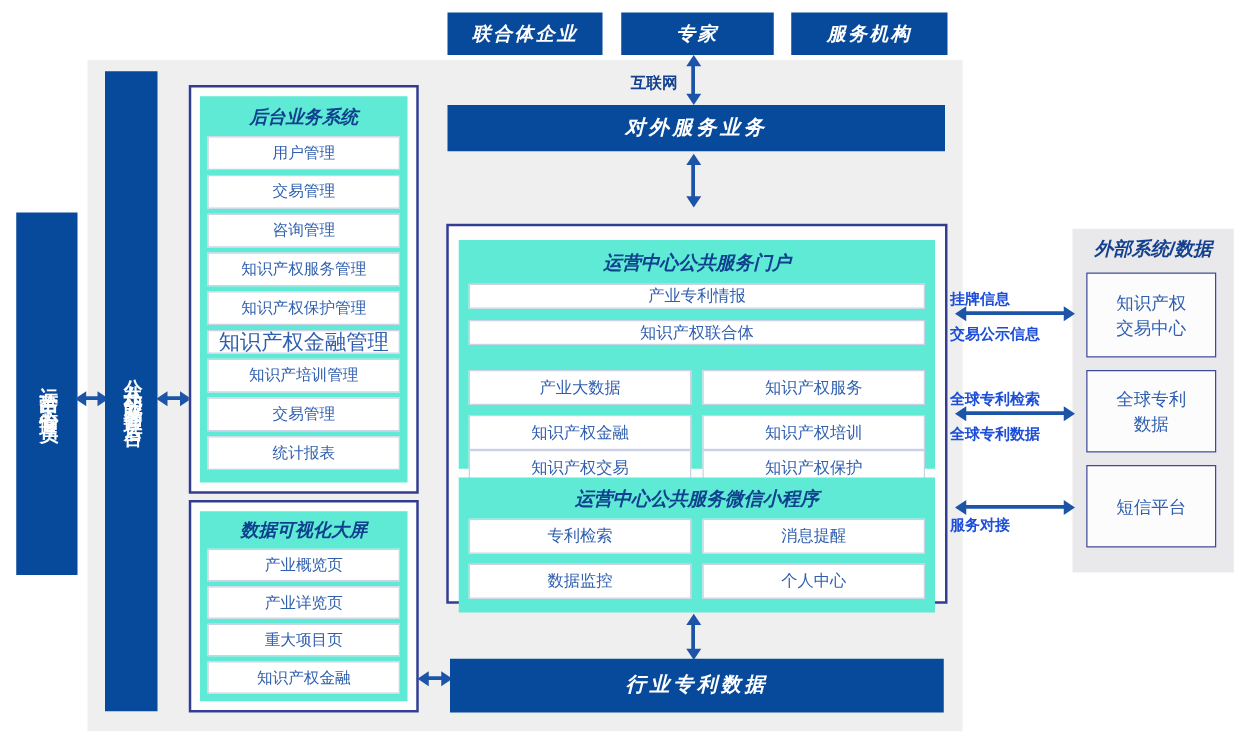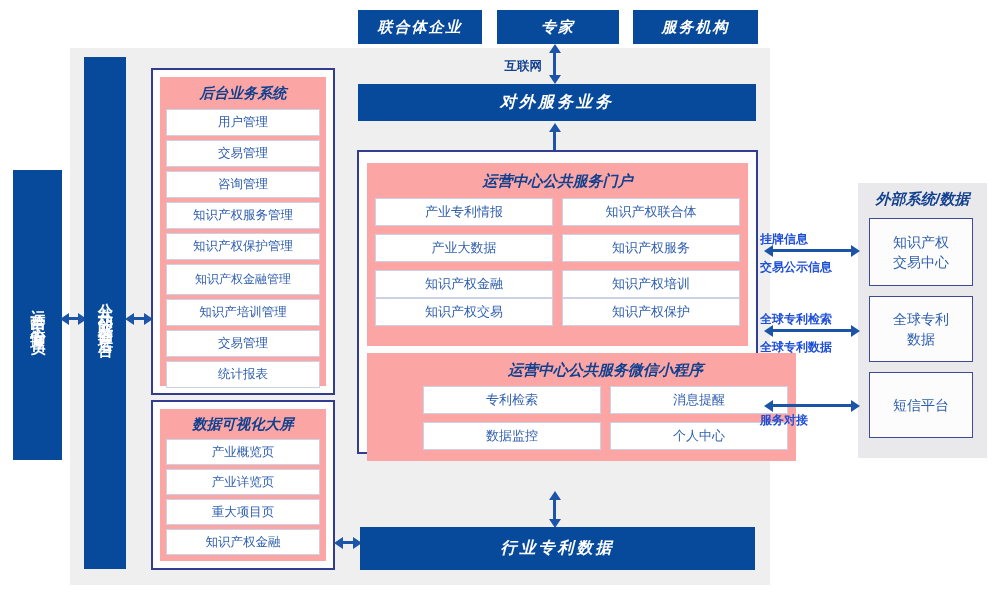--- a/index.html
+++ b/index.html
@@ -13,21 +13,21 @@
   
   .blue-box{position:absolute;background:#07499a;color:#ffffff;display:flex;align-items:center;justify-content:center;}
   .blue-box .t{font-weight:bold;font-style:italic;letter-spacing:2px;}
   .actor{top:10px;height:34px;font-size:15px;}
   .bar-h{font-size:16px;}
   .vbar{color:#fff;}
   .vbar .vt{writing-mode:vertical-rl;text-orientation:upright;font-weight:bold;font-size:15px;letter-spacing:5px;}
 
   
   .panel{position:absolute;background:#fdfdfe;border:2px solid #323c90;box-sizing:border-box;}
-  .inner{position:absolute;background:#fca5a5;}
+  .inner{position:absolute;background:#5eead4;}
   .p-title{display:block;text-align:center;font-weight:bold;font-style:italic;color:#10418f;}
   .row{background:#ffffff;border:1px solid #ccd2e6;box-sizing:border-box;display:flex;align-items:center;justify-content:center;color:#2f5fae;}
 
   
   .arrow-h{position:absolute;height:3px;background:#1c55a8;}
   .arrow-h::before,.arrow-h::after{content:"";position:absolute;top:50%;transform:translateY(-50%);width:0;height:0;border-top:6px solid transparent;border-bottom:6px solid transparent;}
   .arrow-h::before{left:-8px;border-right:9px solid #1c55a8;}
   .arrow-h::after{right:-8px;border-left:9px solid #1c55a8;}
   .arrow-v{position:absolute;width:3px;background:#1c55a8;}
   .arrow-v::before,.arrow-v::after{content:"";position:absolute;left:50%;transform:translateX(-50%);width:0;height:0;border-left:6px solid transparent;border-right:6px solid transparent;}
@@ -81,60 +81,60 @@
   <div class="arrow-h" style="left:133px;top:317px;width:12px;"></div>
 
   <div class="panel" style="left:151px;top:68px;width:184px;height:327px;">
     <div class="inner" style="left:7px;top:7px;width:166px;height:309px;padding:0;">
       <span class="p-title" style="font-size:14.5px;padding:7px 0 6px;">后台业务系统</span>
       <div class="row" style="margin:0 6px 4px;height:27px;font-size:12.5px;">用户管理</div>
       <div class="row" style="margin:0 6px 4px;height:27px;font-size:12.5px;">交易管理</div>
       <div class="row" style="margin:0 6px 4px;height:27px;font-size:12.5px;">咨询管理</div>
       <div class="row" style="margin:0 6px 4px;height:27px;font-size:12.5px;">知识产权服务管理</div>
       <div class="row" style="margin:0 6px 4px;height:27px;font-size:12.5px;">知识产权保护管理</div>
-      <div class="row" style="margin:0 6px 4px;height:31px;font-size:12px;">知识产权金融管理</div>
+      <div class="row" style="margin:0 6px 4px;height:19px;font-size:17px;">知识产权金融管理</div>
       <div class="row" style="margin:0 6px 4px;height:27px;font-size:12.5px;">知识产培训管理</div>
       <div class="row" style="margin:0 6px 4px;height:27px;font-size:12.5px;">交易管理</div>
       <div class="row" style="margin:0 6px 0;height:27px;font-size:12.5px;">统计报表</div>
     </div>
   </div>
 
   <div class="panel" style="left:151px;top:400px;width:184px;height:170px;">
     <div class="inner" style="left:7px;top:7px;width:166px;height:152px;">
       <span class="p-title" style="font-size:14.5px;padding:6px 0 5px;">数据可视化大屏</span>
       <div class="row" style="margin:0 6px 4px;height:26px;font-size:12.5px;">产业概览页</div>
       <div class="row" style="margin:0 6px 4px;height:26px;font-size:12.5px;">产业详览页</div>
       <div class="row" style="margin:0 6px 4px;height:26px;font-size:12.5px;">重大项目页</div>
       <div class="row" style="margin:0 6px 0;height:26px;font-size:12.5px;">知识产权金融</div>
     </div>
   </div>
 
-  <div class="panel" style="left:357px;top:150px;width:401px;height:304px;">
+  <div class="panel" style="left:357px;top:179px;width:401px;height:304px;">
 
     <div class="inner" style="left:8px;top:11px;width:381px;height:183px;">
       <span class="p-title" style="font-size:15px;padding:9px 0 7px;">运营中心公共服务门户</span>
-      <div style="display:flex;gap:9px;margin:0 8px 8px;">
+      <div style="display:flex;gap:9px;margin:0 8px 20px;flex-direction:column;">
         <div class="row" style="flex:1;height:28px;font-size:13px;">产业专利情报</div>
         <div class="row" style="flex:1;height:28px;font-size:13px;">知识产权联合体</div>
       </div>
       <div style="display:flex;gap:9px;margin:0 8px 8px;">
         <div class="row" style="flex:1;height:28px;font-size:13px;">产业大数据</div>
         <div class="row" style="flex:1;height:28px;font-size:13px;">知识产权服务</div>
       </div>
       <div style="display:flex;gap:9px;margin:0 8px 0;">
         <div class="row" style="flex:1;height:28px;font-size:13px;">知识产权金融</div>
         <div class="row" style="flex:1;height:28px;font-size:13px;">知识产权培训</div>
       </div>
       <div style="display:flex;gap:9px;margin:0 8px 8px;">
         <div class="row" style="flex:1;height:28px;font-size:13px;">知识产权交易</div>
         <div class="row" style="flex:1;height:28px;font-size:13px;">知识产权保护</div>
       </div>
     </div>
 
-    <div class="inner" style="left:8px;top:201px;width:381px;height:108px;padding-left:48px;">
+    <div class="inner" style="left:8px;top:201px;width:381px;height:108px;">
       <span class="p-title" style="font-size:15px;padding:8px 0 6px;">运营中心公共服务微信小程序</span>
       <div style="display:flex;gap:9px;margin:0 8px 8px;">
         <div class="row" style="flex:1;height:28px;font-size:13px;">专利检索</div>
         <div class="row" style="flex:1;height:28px;font-size:13px;">消息提醒</div>
       </div>
       <div style="display:flex;gap:9px;margin:0 8px 0;">
         <div class="row" style="flex:1;height:28px;font-size:13px;">数据监控</div>
         <div class="row" style="flex:1;height:28px;font-size:13px;">个人中心</div>
       </div>
     </div>

